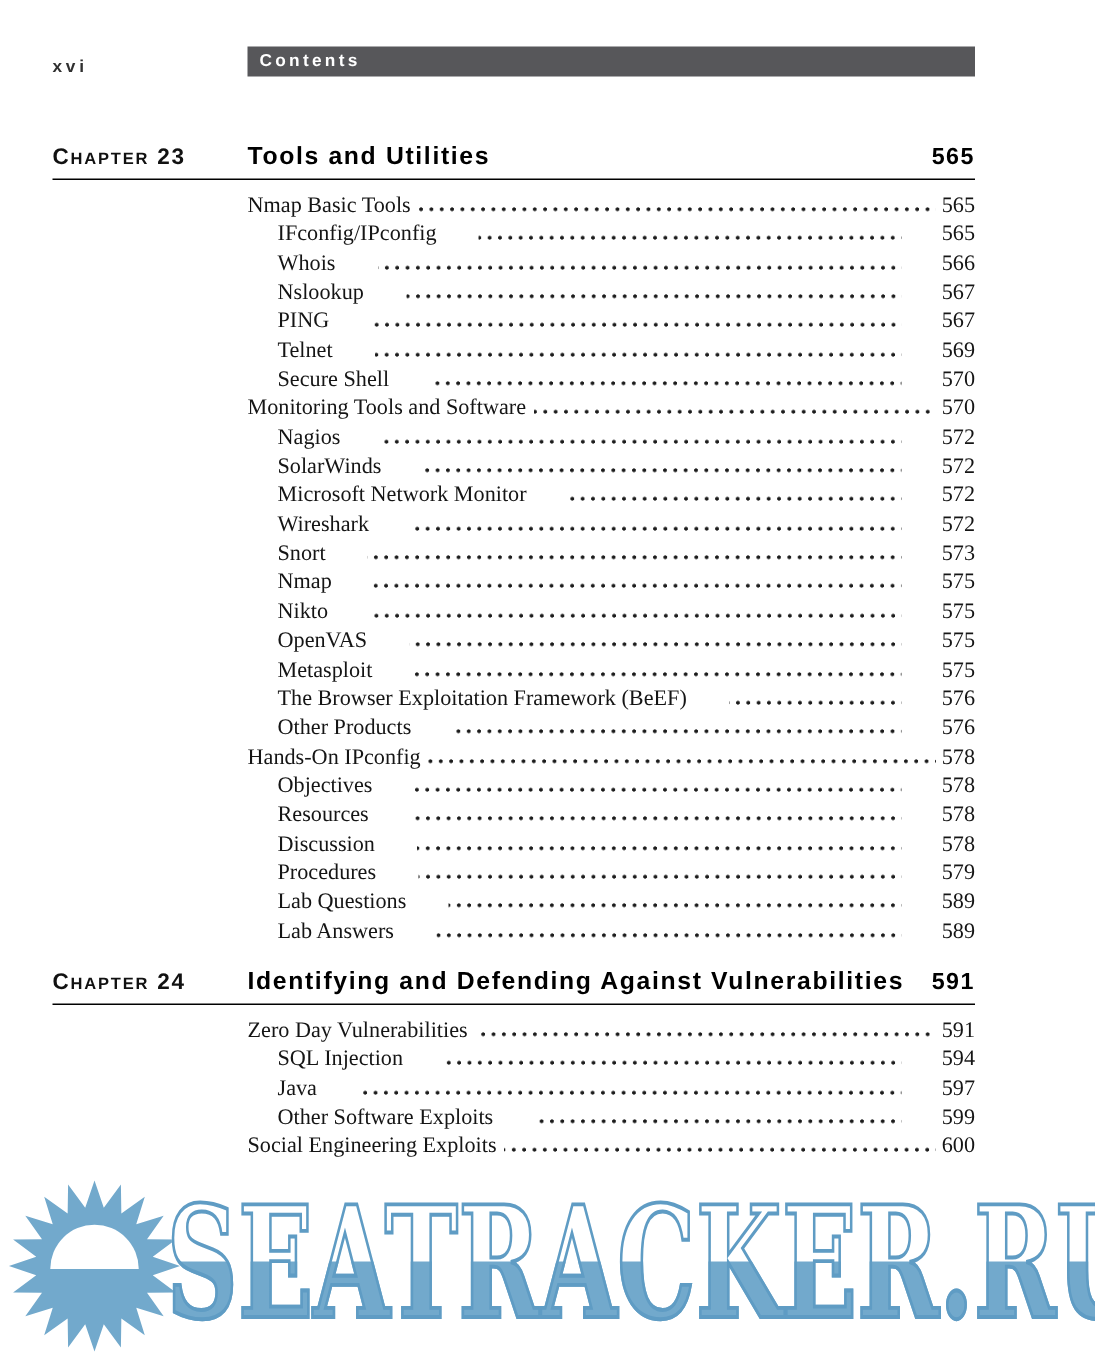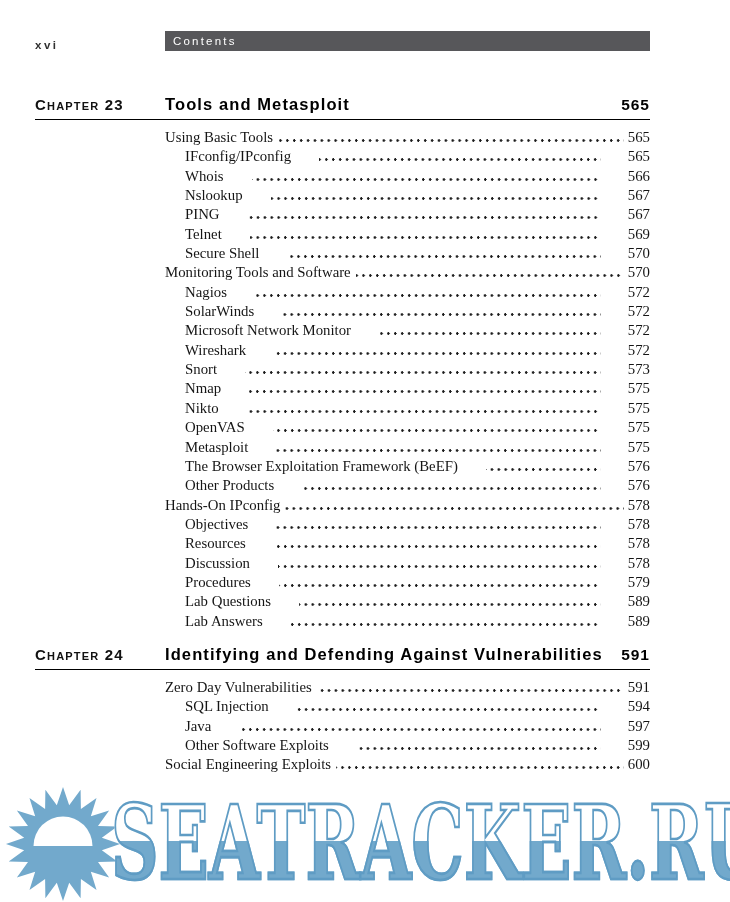--- a/index.html
+++ b/index.html
@@ -16,21 +16,21 @@
   .folio{
     width:130px;flex:0 0 130px;
     font-family:"Liberation Sans",sans-serif;font-weight:bold;font-size:11.5px;
     letter-spacing:2.5px;color:#303030;
   }
   .bar{
     flex:1;height:20px;background:var(--bar);
     display:flex;align-items:center;padding-left:8px;box-sizing:border-box;
   }
   .bar span{
-    color:#fff;font-family:"Liberation Sans",sans-serif;font-weight:normal;
+    color:#fff;font-family:"Liberation Sans",sans-serif;font-weight:bold;
     font-size:11.5px;letter-spacing:2.2px;
   }
 
   
   .chapter-23{margin-top:44px;}
   .chapter-24{margin-top:13px;}
   .ch-row{
     display:flex;align-items:baseline;border-bottom:1.6px solid #000;
     padding-bottom:5px;
   }
@@ -82,26 +82,26 @@
   <header class="running-head">
     <span class="folio">xvi</span>
     <div class="bar">
       <span>Contents</span>
     </div>
   </header>
   <div id="chapters">
   <section class="chapter chapter-23">
     <div class="ch-row">
       <span class="ch-label">Chapter 23</span>
-      <span class="ch-title">Tools and Metasploit</span>
+      <span class="ch-title">Tools and Utilities</span>
       <span class="ch-page">565</span>
     </div>
     <ul class="toc">
   <li class="entry lvl1">
-    <span class="t">Using Basic Tools</span>
+    <span class="t">Nmap Basic Tools</span>
     <span class="leader"></span>
     <span class="pg">565</span>
   </li>
 
   <li class="entry lvl2">
     <span class="t">IFconfig/IPconfig</span>
     <span class="leader"></span>
     <span class="pg">565</span>
   </li>
 

